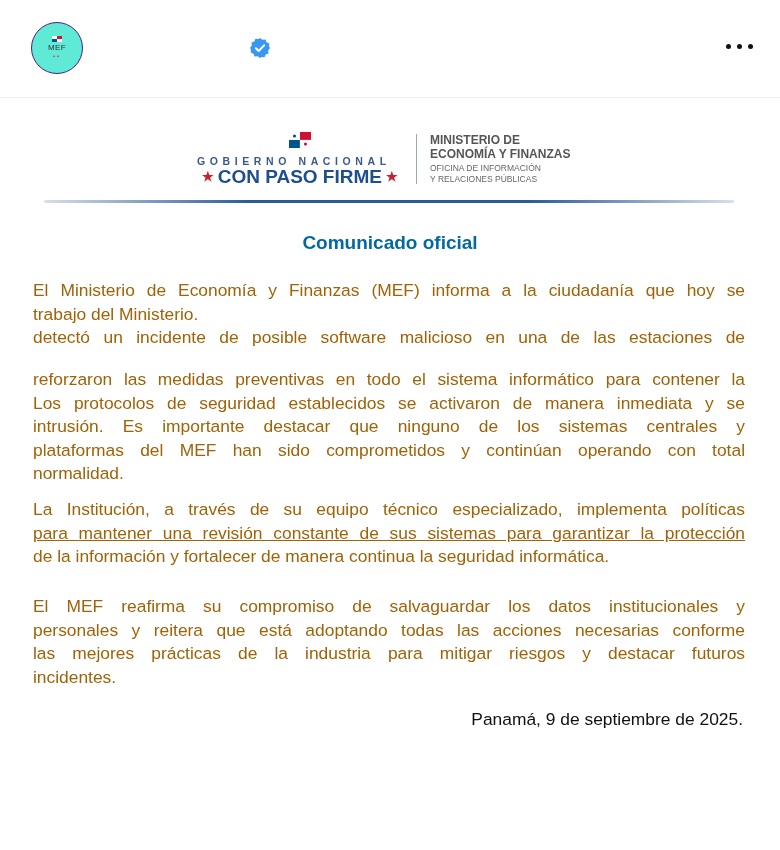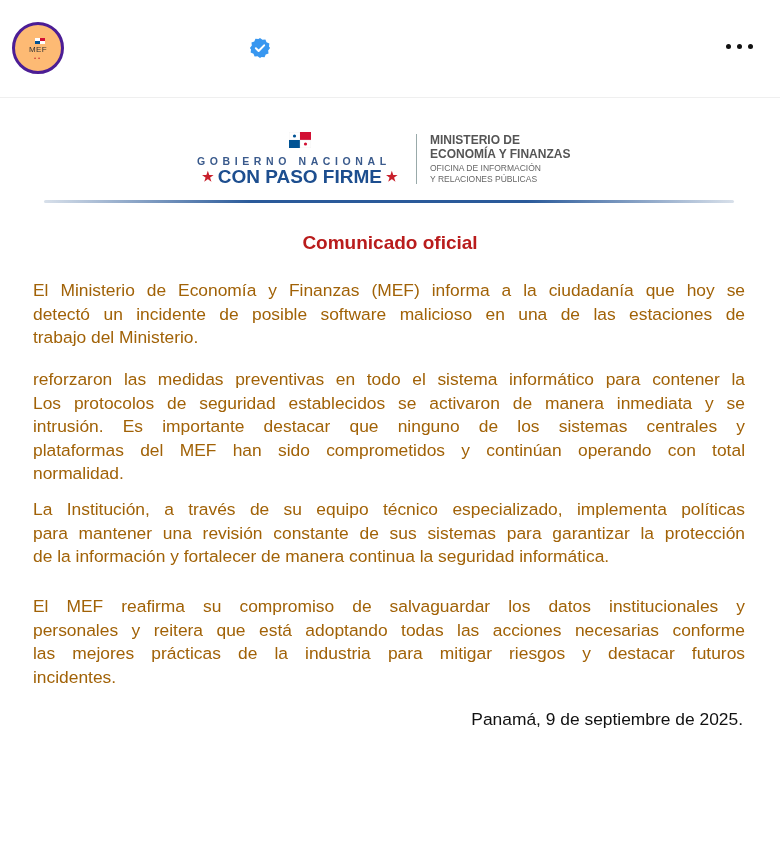--- a/index.html
+++ b/index.html
@@ -1,34 +1,34 @@
 <!DOCTYPE html>
 <html><head>
 <meta charset="utf-8">
 <style>
   html, body { margin:0; padding:0; background:#ffffff; }
   body { width:780px; height:850px; position:relative; overflow:hidden; font-family:"Liberation Sans", sans-serif; color:#111; }
   .header { position:absolute; left:0; top:0; width:780px; height:97px; background:#fff; border-bottom:1px solid #efefef; }
-  .avatar { position:absolute; left:12px; top:22px; width:52px; height:52px; border-radius:50%; border:3px solid #4c1d95; box-sizing:border-box; background:#fdba74; }
+  .avatar { position:absolute; left:31px; top:22px; width:52px; height:52px; border-radius:50%; border:1px solid #4c1d95; box-sizing:border-box; background:#5eead4; }
   .avatar .flag { position:absolute; left:20px; top:13px; width:10px; height:6px; }
   .avatar .txt { position:absolute; left:0; right:0; top:20px; text-align:center; font-size:8px; color:#333; letter-spacing:0.3px; }
   .avatar .dots { position:absolute; left:0; right:0; top:30px; text-align:center; font-size:6px; color:#c33; letter-spacing:2px; }
   .username { position:absolute; left:95px; top:25px; font-size:34px; font-weight:bold; color:#222; letter-spacing:0.5px; text-decoration:underline; text-decoration-thickness:3px; text-underline-offset:5px; }
   .verified { position:absolute; left:249px; top:37px; width:22px; height:22px; }
   .more { position:absolute; left:724px; top:36px; width:32px; height:20px; }
   .more span { position:absolute; top:8px; width:5px; height:5px; border-radius:50%; background:#111; }
   .lh-flag { position:absolute; left:289px; top:132px; width:22px; height:16px; }
   .gob { position:absolute; left:197px; top:155px; font-size:10.5px; letter-spacing:4.6px; color:#3a5a8c; font-weight:bold; white-space:nowrap; }
   .paso { position:absolute; left:198px; top:166px; font-size:19px; font-weight:bold; color:#1d4e8f; white-space:nowrap; }
   .paso .star { color:#c8202c; font-size:13px; vertical-align:2px; margin:0 4px; }
   .vline { position:absolute; left:416px; top:134px; width:1px; height:50px; background:#9aa; }
   .min { position:absolute; left:430px; top:133px; font-size:12px; font-weight:bold; color:#555; line-height:14px; white-space:nowrap; }
   .ofi { position:absolute; left:430px; top:163px; font-size:8.5px; color:#666; line-height:10.5px; white-space:nowrap; }
   .rule { position:absolute; left:44px; top:200px; width:690px; height:3px; background:linear-gradient(to right, rgba(60,100,150,0.2), #2a5a9a 30%, #2a5a9a 70%, rgba(60,100,150,0.2)); border-radius:2px; }
-  .title { position:absolute; left:0; width:780px; top:232px; text-align:center; font-size:19px; font-weight:bold; color:#b91c1c; }
+  .title { position:absolute; left:0; width:780px; top:232px; text-align:center; font-size:19px; font-weight:bold; color:#0369a1; }
   .para { position:absolute; left:33px; width:712px; font-size:17.4px; line-height:23.5px; color:#a16207; text-align:justify; }
   .para .ln { display:block; text-align:justify; text-align-last:justify; white-space:nowrap; }
   .para .ln.last { text-align-last:left; }
   .date { position:absolute; right:37px; top:709px; font-size:17.4px; color:#111; }
 </style>
 </head>
 <body>
 
 <div class="header">
   <div class="avatar">
@@ -74,35 +74,35 @@
     <div>OFICINA DE INFORMACIÓN</div>
     <div>Y RELACIONES PÚBLICAS</div>
   </div>
   <div class="rule"></div>
 </div>
 
 <div class="title">Comunicado oficial</div>
 
 <div class="para" style="top:279px">
   <span class="ln" style="white-space: normal; height: 23.5px; overflow: hidden;">El Ministerio de Economía y Finanzas (MEF) informa a la ciudadanía que hoy se</span>
+  <span class="ln last">trabajo del Ministerio.</span>
   <span class="ln" style="white-space: normal; height: 23.5px; overflow: hidden;">detectó un incidente de posible software malicioso en una de las estaciones de</span>
-  <span class="ln last">trabajo del Ministerio.</span>
 </div>
 
 <div class="para" style="top:368px">
   <span class="ln" style="white-space: normal; height: 23.5px; overflow: hidden;">reforzaron las medidas preventivas en todo el sistema informático para contener la</span>
   <span class="ln" style="white-space: normal; height: 23.5px; overflow: hidden;">Los protocolos de seguridad establecidos se activaron de manera inmediata y se</span>
   <span class="ln" style="white-space: normal; height: 23.5px; overflow: hidden;">intrusión. Es importante destacar que ninguno de los sistemas centrales y</span>
   <span class="ln" style="white-space: normal; height: 23.5px; overflow: hidden;">plataformas del MEF han sido comprometidos y continúan operando con total</span>
   <span class="ln last">normalidad.</span>
 </div>
 
 <div class="para" style="top:498px">
   <span class="ln" style="white-space: normal; height: 23.5px; overflow: hidden;">La Institución, a través de su equipo técnico especializado, implementa políticas</span>
-  <span class="ln" style="white-space: normal; height: 23.5px; overflow: hidden;">para mantener una revisión constante de sus sistemas para garantizar la protección</span>
+  <span class="ln" style="white-space: normal; height: 23.5px; overflow: hidden; text-decoration: underline;">para mantener una revisión constante de sus sistemas para garantizar la protección</span>
   <span class="ln last">de la información y fortalecer de manera continua la seguridad informática.</span>
 </div>
 
 <div class="para" style="top:595px">
   <span class="ln" style="white-space: normal; height: 23.5px; overflow: hidden;">El MEF reafirma su compromiso de salvaguardar los datos institucionales y</span>
   <span class="ln" style="white-space: normal; height: 23.5px; overflow: hidden;">personales y reitera que está adoptando todas las acciones necesarias conforme</span>
   <span class="ln" style="white-space: normal; height: 23.5px; overflow: hidden;">las mejores prácticas de la industria para mitigar riesgos y destacar futuros</span>
   <span class="ln last">incidentes.</span>
 </div>
 

